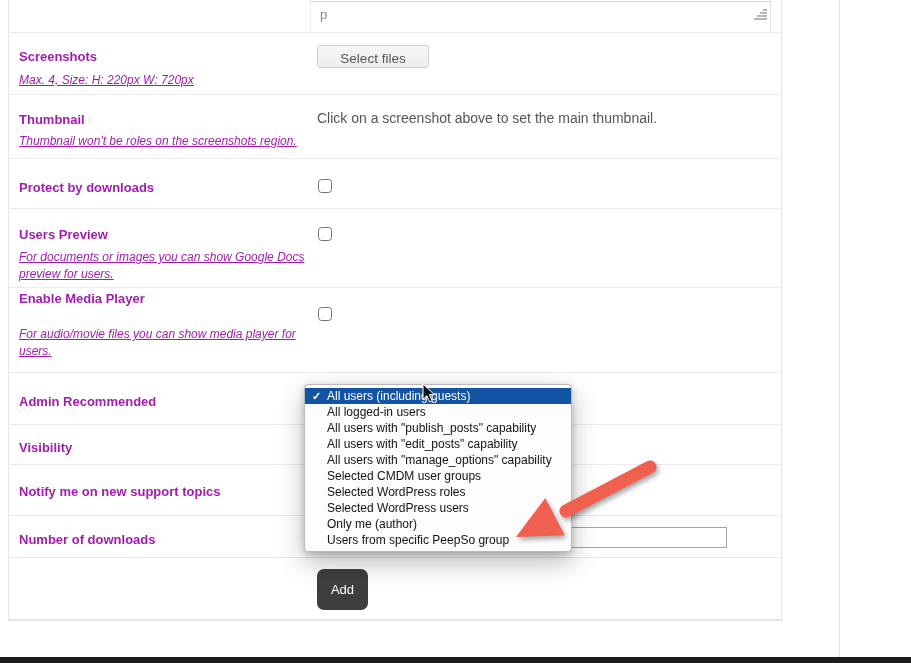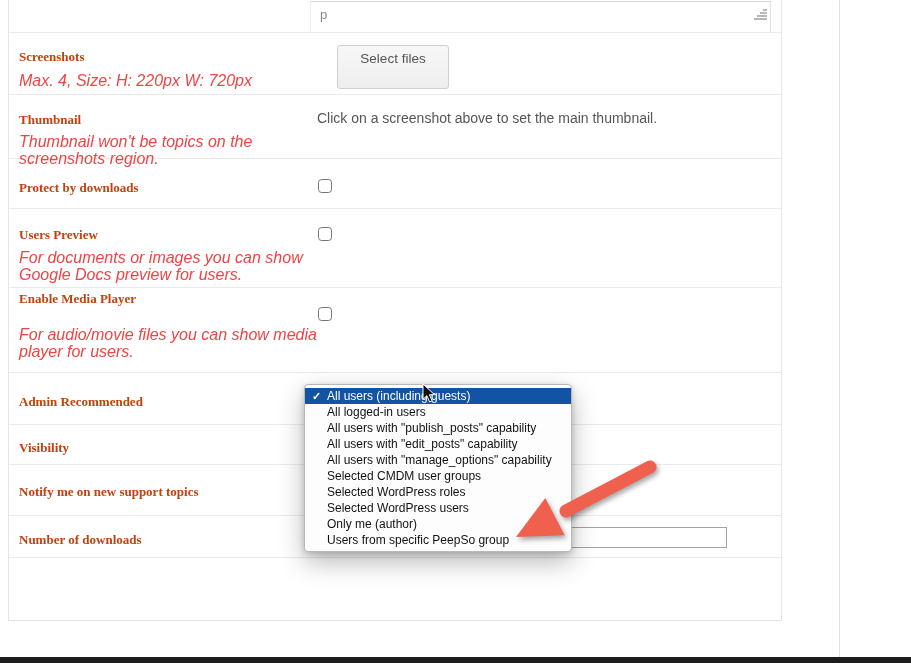--- a/index.html
+++ b/index.html
@@ -10,36 +10,36 @@
   
   .container {
     position:absolute; left:8px; top:-1px; width:774px; height:622px;
     box-sizing:border-box; background:#fff;
     border-left:1px solid #e5e5e5; border-right:1px solid #e5e5e5; border-bottom:1px solid #e5e5e5;
   }
   .row { position:relative; box-sizing:border-box; border-bottom:1px solid #eaeaea; }
   .r1{height:34px;} .r2{height:62px;} .r3{height:64px;} .r4{height:50px;}
   .r5{height:79px;} .r6{height:85px;} .r7{height:40px;} .r8{height:52px;}
   .r9{height:42px;} .r10{height:51px;} .r11{height:62px; border-bottom:1px solid #e5e5e5;}
-  .label { position:absolute; left:10px; font-size:13px; font-weight:bold; color:#c2410c;font-family:Liberation Serif, serif; }
-  .desc  { position:absolute; left:10px; width:300px; font-size:16px; font-style:italic;
-           color:#ef4444; line-height:17px; }
+  .label { position:absolute; left:10px; font-size:13px; font-weight:bold; color:#a21caf; }
+  .desc  { position:absolute; left:10px; width:300px; font-size:12px; font-style:italic;
+           color:#a21caf; line-height:17px;text-decoration:underline; }
   .hint  { position:absolute; left:308px; font-size:14px; color:#555; }
   
   .statusbar {
     position:absolute; left:301px; top:2px; width:461px; height:31px; box-sizing:border-box;
     border-top:1px solid #d8d8d8; border-left:1px solid #ededed; border-right:1px solid #e2e2e2;
   }
   .path-p { position:absolute; left:9px; top:5px; font-size:13px; color:#888; }
   .grabber { position:absolute; right:3px; top:5px; width:15px; height:15px; }
   
   .wp-button {
-    position:absolute; left:308px; top:12px; width:112px; height:44px; box-sizing:border-box;
+    position:absolute; left:308px; top:12px; width:112px; height:23px; box-sizing:border-box;
     background:linear-gradient(#f7f7f7,#eeeeee); border:1px solid #cfcfcf; border-radius:3px;
-    font-size:13.5px; color:#555; text-align:center; line-height:25px; cursor:pointer;margin-left:20px;
+    font-size:13.5px; color:#555; text-align:center; line-height:25px; cursor:pointer;
   }
   .checkbox {
     position:absolute; left:309px; width:14px; height:14px; box-sizing:border-box;
     background:#fff; border:1.4px solid #757575; border-radius:3.5px; cursor:pointer;
   }
   .text-input {
     position:absolute; left:308px; top:11px; width:410px; height:21px; box-sizing:border-box;
     border:1px solid #a3a3a3; border-radius:0; background:#fff; font-size:13px; padding:0 4px;
     font-family:"Liberation Sans", sans-serif;
   }
@@ -86,21 +86,21 @@
   </div>
 
   <div class="row r2">
     <div class="label" style="top:16px">Screenshots</div>
     <div class="desc" style="top:39px">Max. 4, Size: H: 220px W: 720px</div>
     <div class="wp-button">Select files</div>
   </div>
 
   <div class="row r3">
     <div class="label" style="top:17px">Thumbnail</div>
-    <div class="desc" style="top:38px">Thumbnail won't be topics on the screenshots region.</div>
+    <div class="desc" style="top:38px">Thumbnail won't be roles on the screenshots region.</div>
     <div class="hint" style="top:15px">Click on a screenshot above to set the main thumbnail.</div>
   </div>
 
   <div class="row r4">
     <div class="label" style="top:21px">Protect by downloads</div>
     <span class="checkbox" style="top:20px"></span>
   </div>
 
   <div class="row r5">
     <div class="label" style="top:18px">Users Preview</div>
@@ -124,20 +124,23 @@
 
   <div class="row r10">
     <div class="label" style="top:19px">Notify me on new support topics</div>
   </div>
 
   <div class="row r9">
     <div class="label" style="top:16px">Number of downloads</div>
     <input class="text-input" type="text" value="" style="">
   </div>
 
+  <div class="row r11">
+    <button class="add-button">Add</button>
+  </div>
 </div>
 
 <div class="dropdown">
   <div class="dd-item selected">
     <span class="dd-check">✓</span>
     <span>All users (including guests)</span>
   </div>
   <div class="dd-item">All logged-in users</div>
   <div class="dd-item">All users with "publish_posts" capability</div>
   <div class="dd-item">All users with "edit_posts" capability</div>

